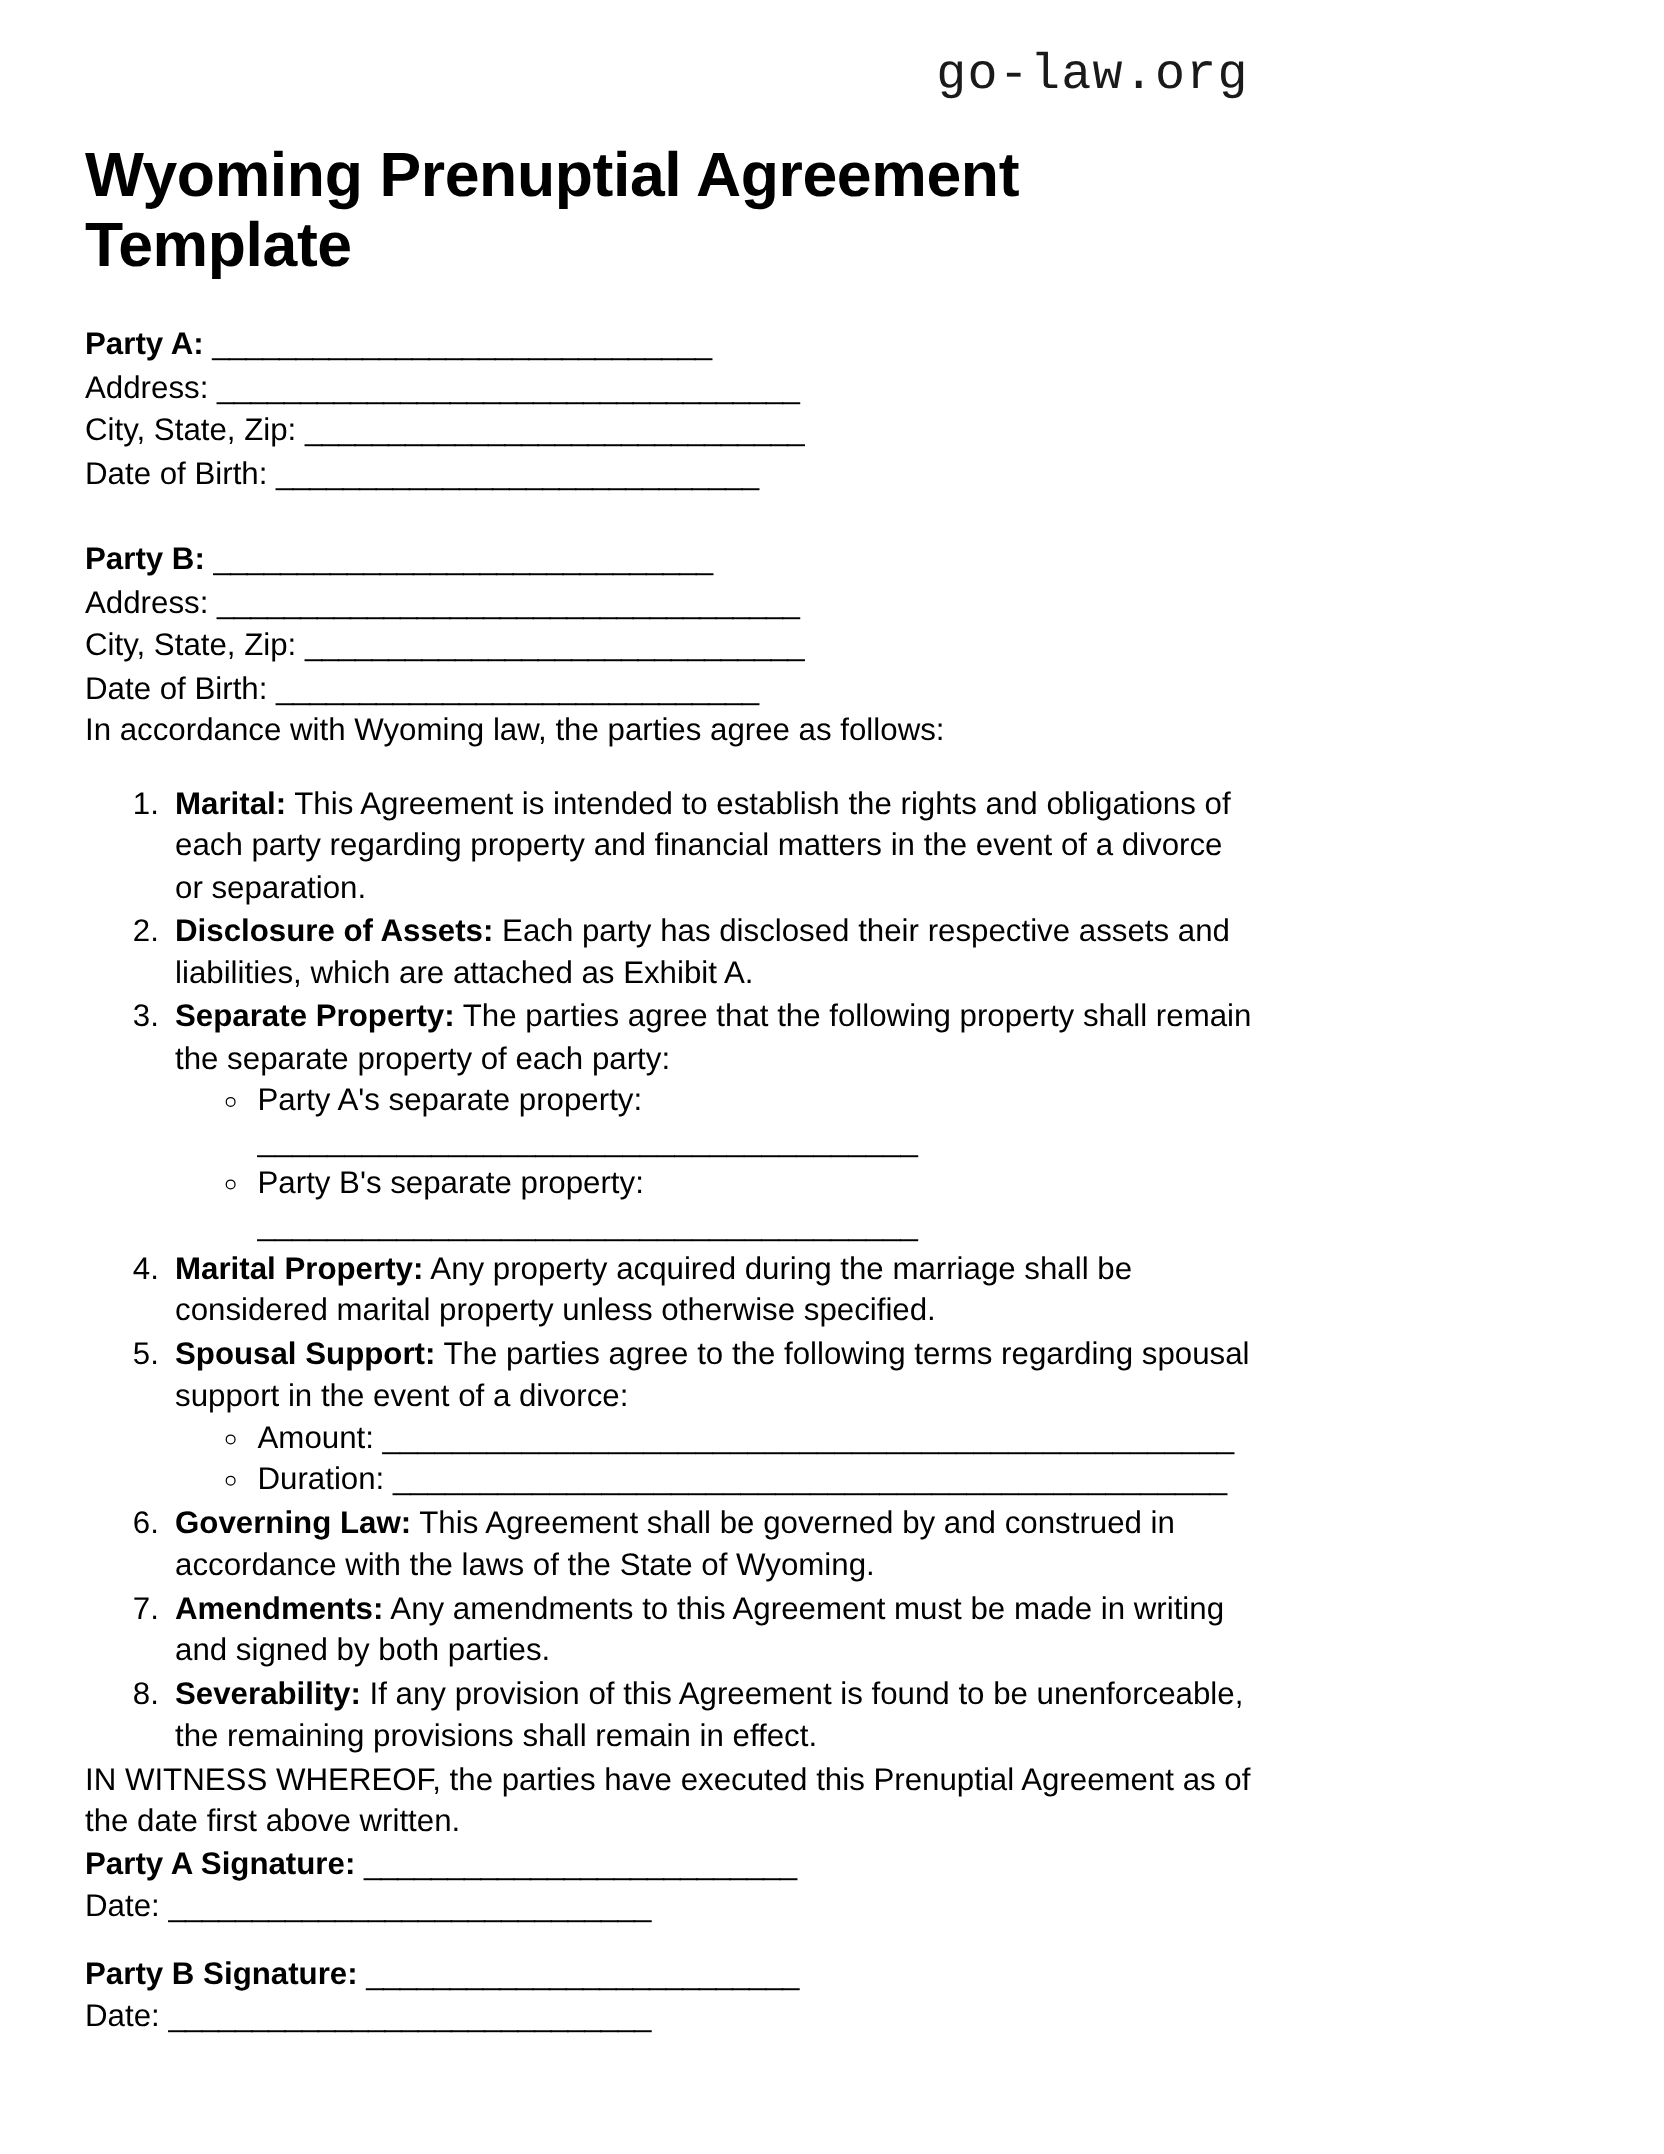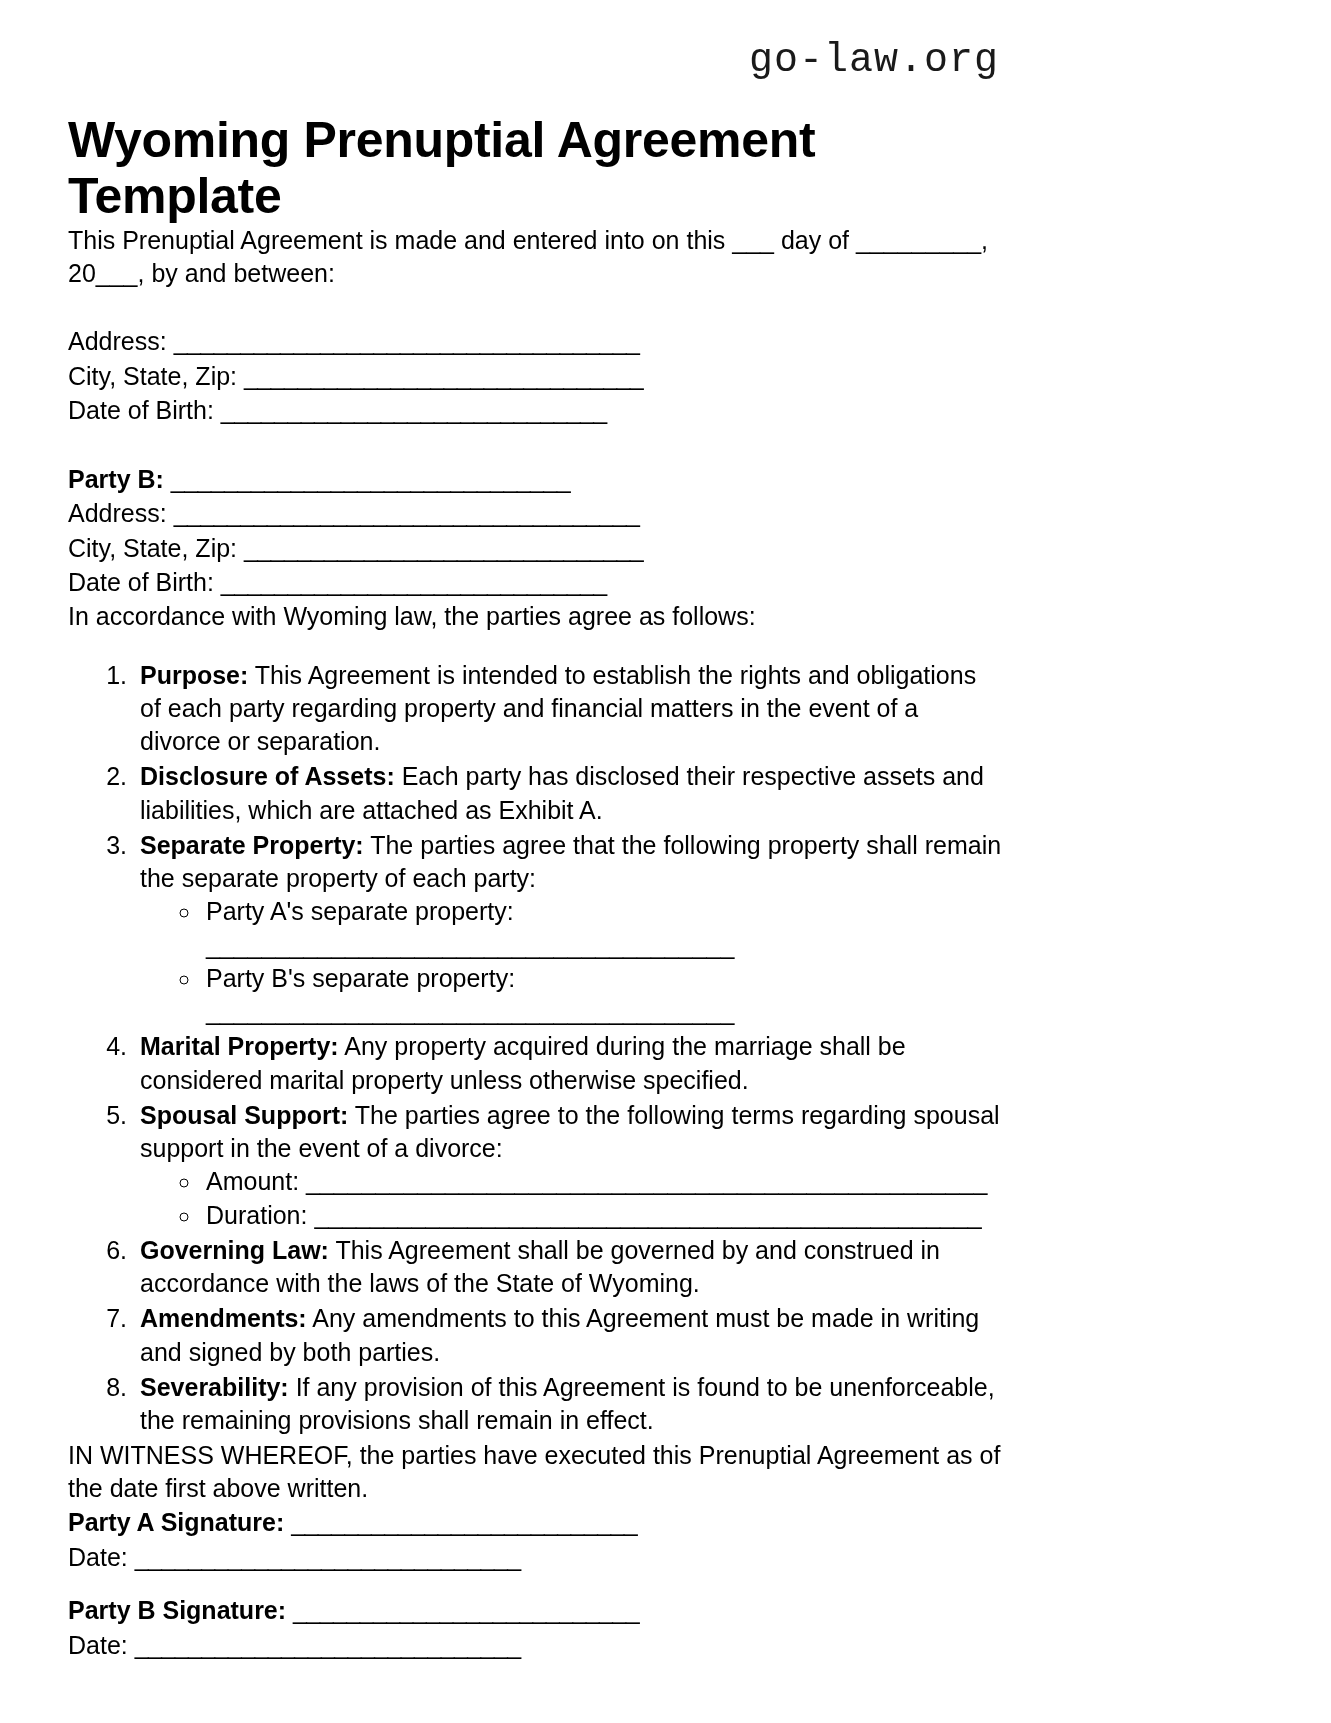--- a/index.html
+++ b/index.html
@@ -100,23 +100,26 @@
 </style>
 </head>
 <body>
 
 <div class="page">
 
   <div class="watermark">go-law.org</div>
 
   <h1 class="doc-title">Wyoming Prenuptial Agreement Template</h1>
 
-  <p class="para intro-para">This Prenuptial Agreement is made and entered into on this ___ day of _________, 20___, by and between:</p>
 
   <div class="block">
+    <div class="line-row">
+      <span class="lbl-bold">Party A:</span>
+      <span class="blank">______________________________</span>
+    </div>
     <div class="line-row">
       <span>Address:</span>
       <span class="blank">___________________________________</span>
     </div>
     <div class="line-row">
       <span>City, State, Zip:</span>
       <span class="blank">______________________________</span>
     </div>
     <div class="line-row">
       <span>Date of Birth:</span>
@@ -139,21 +142,21 @@
     </div>
     <div class="line-row">
       <span>Date of Birth:</span>
       <span class="blank">_____________________________</span>
     </div>
   </div>
 
   <p class="para agree-line">In accordance with Wyoming law, the parties agree as follows:</p>
 
   <ol class="terms" id="terms-list">
-      <li><b>Purpose:</b><span> This Agreement is intended to establish the rights and obligations of each party regarding property and financial matters in the event of a divorce or separation.</span></li>
+      <li><b>Marital:</b><span> This Agreement is intended to establish the rights and obligations of each party regarding property and financial matters in the event of a divorce or separation.</span></li>
       <li><b>Disclosure of Assets:</b><span> Each party has disclosed their respective assets and liabilities, which are attached as Exhibit A.</span></li>
       <li><b>Separate Property:</b><span> The parties agree that the following property shall remain the separate property of each party:</span><ul class="subterms">
           <li>Party A's separate property: ______________________________________</li>
           <li>Party B's separate property: ______________________________________</li>
         </ul></li>
       <li><b>Marital Property:</b><span> Any property acquired during the marriage shall be considered marital property unless otherwise specified.</span></li>
       <li><b>Spousal Support:</b><span> The parties agree to the following terms regarding spousal support in the event of a divorce:</span><ul class="subterms">
           <li>Amount: _________________________________________________</li>
           <li>Duration: ________________________________________________</li>
         </ul></li>

